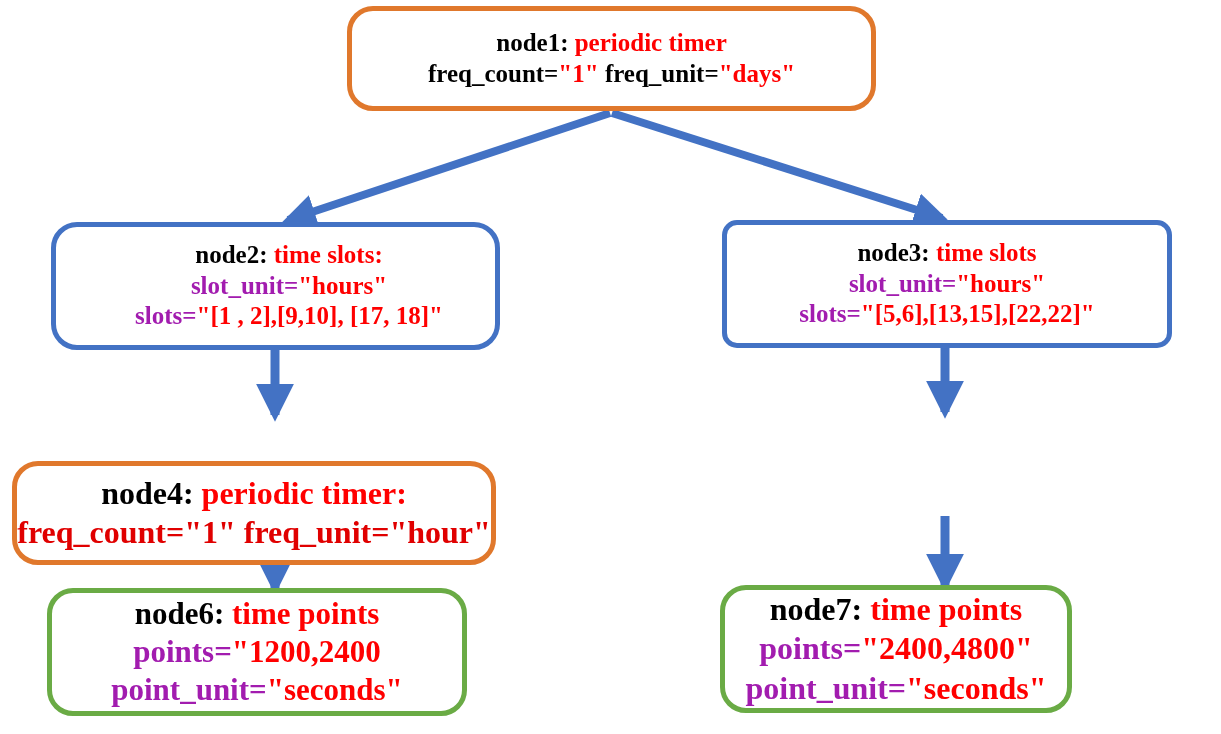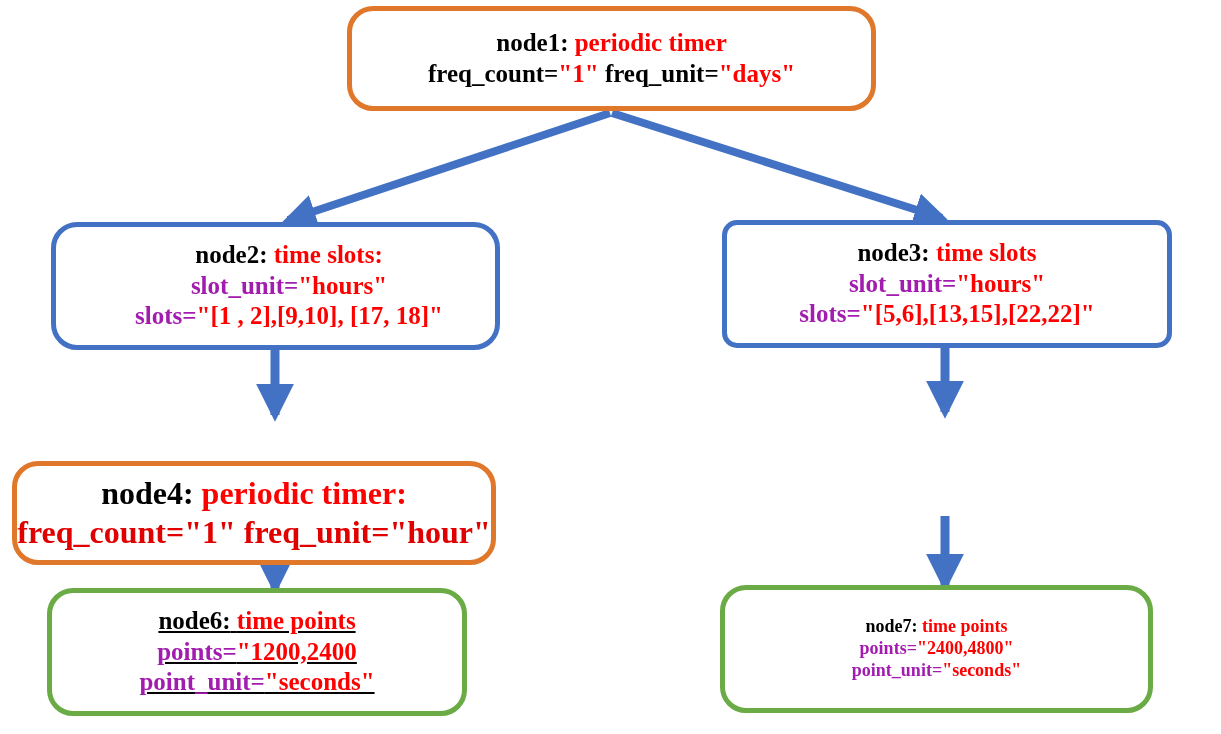--- a/index.html
+++ b/index.html
@@ -49,22 +49,22 @@
   .b  { color: #a21caf; }       
   .r  { color: #FF0000; }       
   .rr { color: #E00000; }       
 
   
   #node1 { left: 347px;  top: 6px;   width: 529px; height: 105px; font-size: 25px; }
   #node2 { left: 51px;   top: 222px; width: 449px; height: 128px; font-size: 25px; padding-left: 27px; }
   #node3 { left: 722px;  top: 220px; width: 450px; height: 128px; font-size: 25px; border-radius: 15px; }
   #node4 { left: 12px;   top: 415px; width: 484px; height: 104px; font-size: 32px; margin-top: 46px; }
   #node5 { left: 685px;  top: 412px; width: 500px; height: 104px; font-size: 25px; }
-  #node6 { left: 47px;   top: 588px; width: 420px; height: 128px; font-size: 25px; text-decoration: underline; }
-  #node7 { left: 720px;  top: 585px; width: 433px; height: 128px; font-size: 18px; }
+  #node6 { left: 47px;   top: 588px; width: 420px; height: 128px; font-size: 31px; }
+  #node7 { left: 720px;  top: 585px; width: 352px; height: 128px; font-size: 32px; }
 </style>
 </head>
 <body>
 
 <div id="canvas">
 
   <svg class="edge-layer" viewBox="0 0 1221 734" width="1221" height="734" xmlns="http://www.w3.org/2000/svg">
     <defs>
       <marker id="ah" viewBox="0 0 10 10" refX="8.2" refY="5" markerWidth="4.2" markerHeight="4.2" orient="auto-start-reverse">
         <path d="M 0 0 L 10 5 L 0 10 z" fill="#4372C4"></path>

